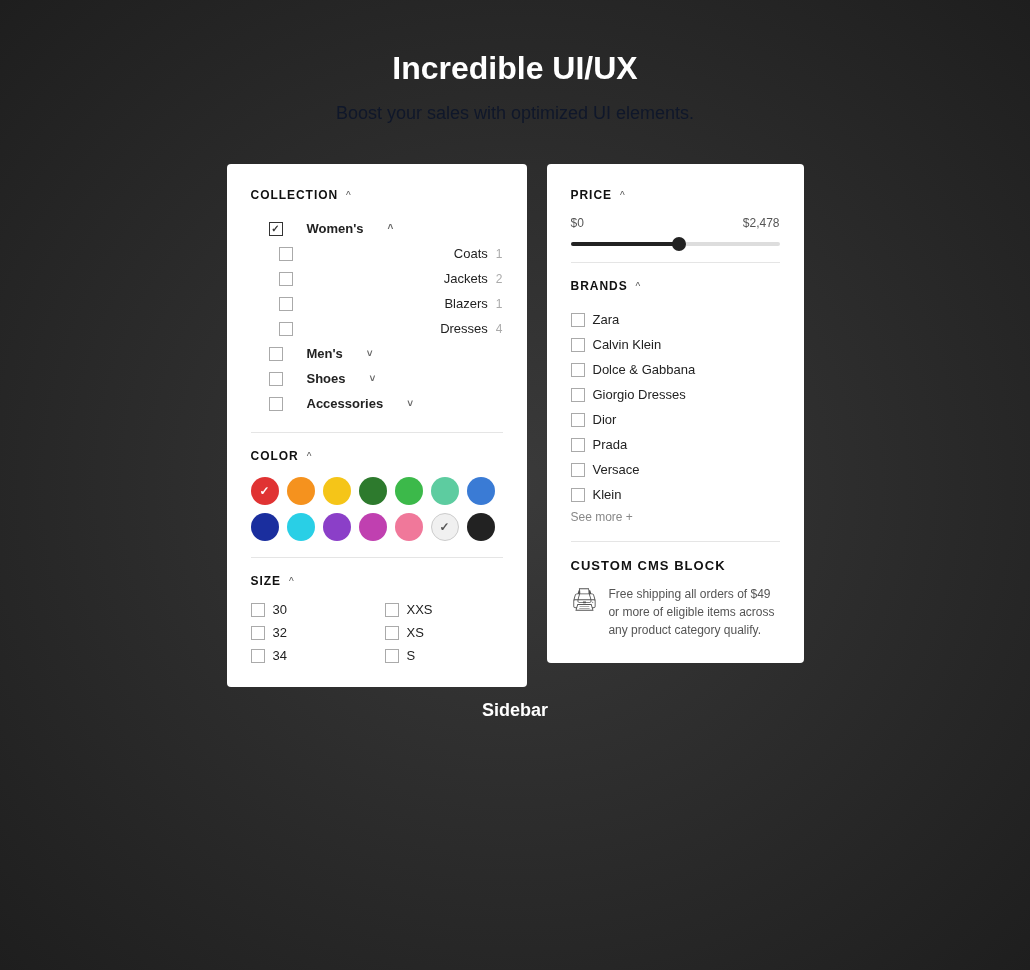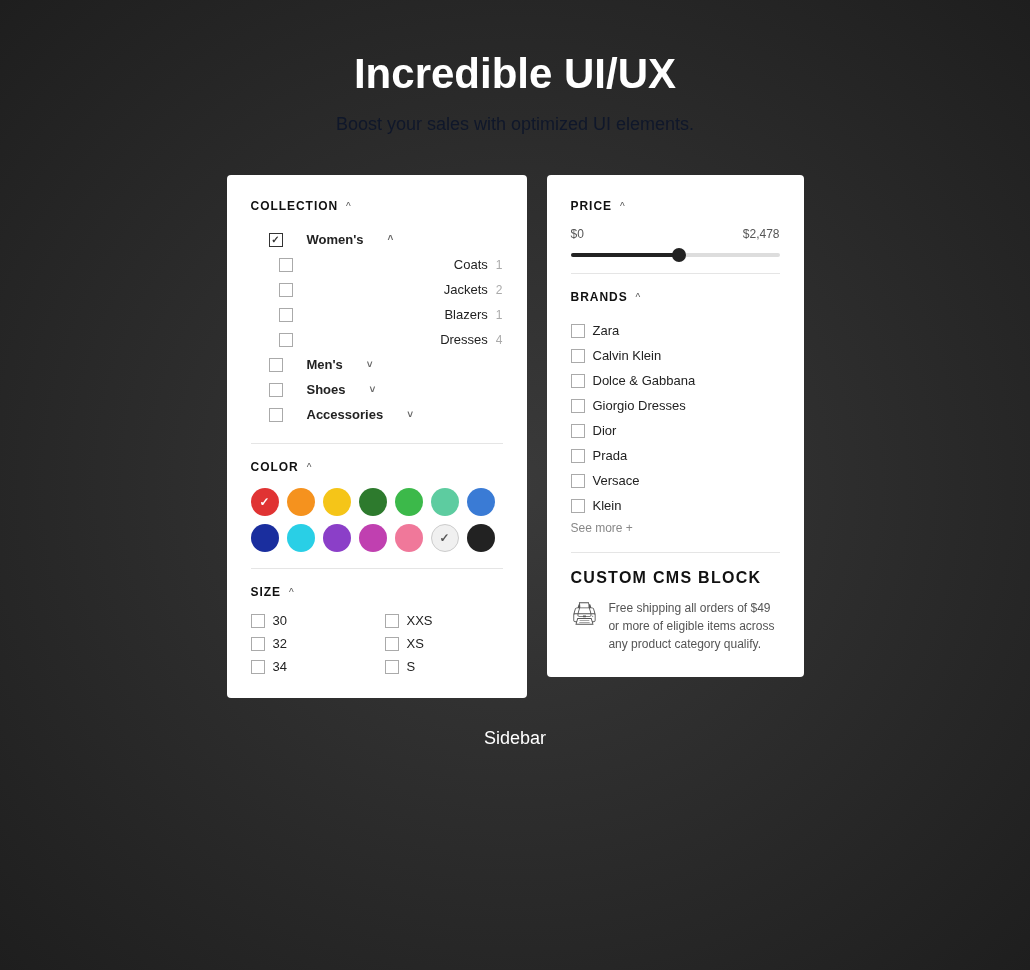--- a/index.html
+++ b/index.html
@@ -10,21 +10,21 @@
       background: radial-gradient(ellipse at center, #3a3a3a 0%, #1e1e1e 100%);
       font-family: -apple-system, BlinkMacSystemFont, 'Segoe UI', Helvetica, Arial, sans-serif;
       display: flex;
       flex-direction: column;
       align-items: center;
       justify-content: flex-start;
       padding-top: 50px;
     }
     .page-title {
       color: #ffffff;
-      font-size: 42px;
+      font-size: 32px;
       font-weight: 700;
       text-align: center;
       margin-bottom: 16px;
     }
     .page-subtitle {
       color: #0f172a;
       font-size: 18px;
       text-align: left;
       margin-bottom: 40px;
     }
@@ -219,21 +219,21 @@
       color: #222;
     }
     .see-more {
       font-size: 12px;
       color: #888;
       margin-top: 4px;
       cursor: pointer;
     }
     
     .cms-header {
-      font-size: 16px;
+      font-size: 13px;
       font-weight: 700;
       letter-spacing: 0.08em;
       color: #111111;
       text-transform: uppercase;
       margin-bottom: 12px;
     }
     .cms-content {
       display: flex;
       align-items: flex-start;
       gap: 10px;
@@ -245,23 +245,23 @@
       margin-top: 2px;
     }
     .cms-text {
       font-size: 12px;
       color: #555;
       line-height: 1.5;
     }
     .page-footer-label {
       color: #ffffff;
       font-size: 18px;
-      font-weight: 400;
+      font-weight: 700;
       text-align: center;
-      margin-top: 30px;
+      margin-top: 13px;
     }
   </style>
 </head>
 <body>
 
 <h1 class="page-title">Incredible UI/UX</h1>
 <p class="page-subtitle">Boost your sales with optimized UI elements.</p>
 
 <div class="panels-container">
 

